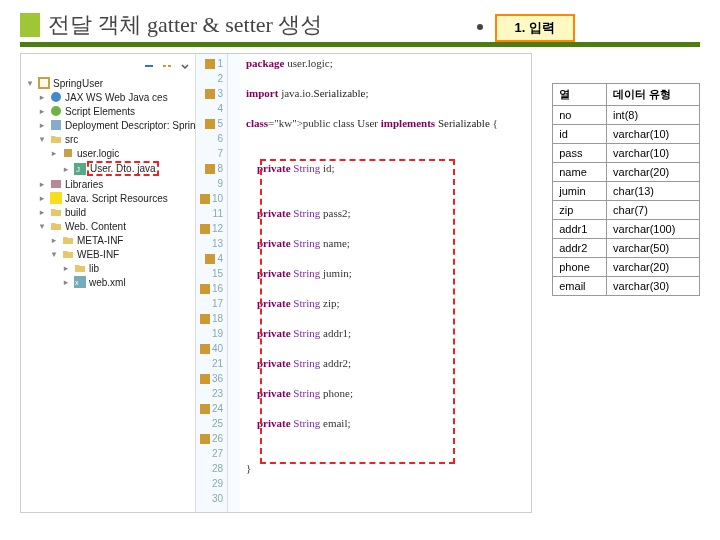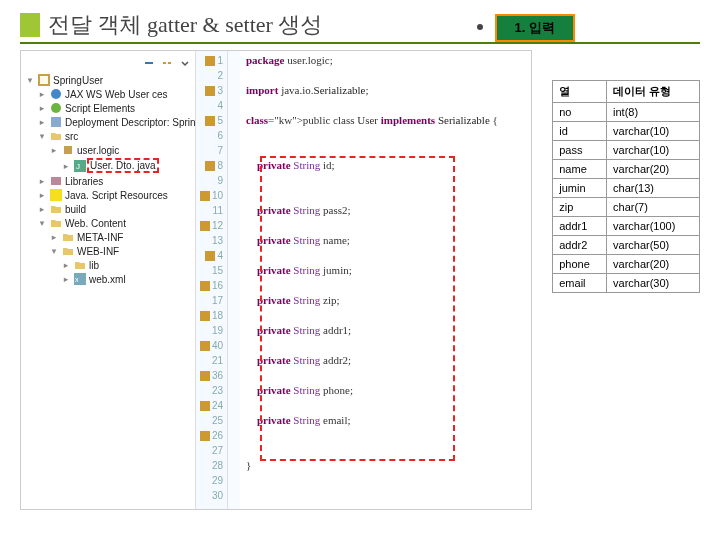--- a/index.html
+++ b/index.html
@@ -1,21 +1,21 @@
 <!DOCTYPE html>
 <html><head>
 <meta charset="utf-8">
 <style>
 * { margin: 0; padding: 0; box-sizing: border-box; }
 body { font-family: sans-serif; font-size: 11px; width: 720px; height: 540px; background: #fff; position: relative; }
 .slide { width: 100%; height: 100%; padding: 10px 20px; }
-.title-bar { display: flex; align-items: center; border-bottom: 2px solid #4d7c0f; padding-bottom: 2px; margin-bottom: 6px; position: relative; }
+.title-bar { display: flex; align-items: center; border-bottom: 5px solid #4d7c0f; padding-bottom: 2px; margin-bottom: 6px; position: relative; }
 .title-accent { width: 20px; height: 24px; background: #9ec635; margin-right: 8px; }
 .title-text { font-size: 22px; color: #444; font-family: serif; }
-.badge { position: absolute; right: 125px; top: 4px; border: 2px solid #f80; background: #15803d; padding: 3px 18px; font-size: 13px; font-weight: 700; color: #000; }
+.badge { position: absolute; right: 125px; top: 4px; border: 2px solid #f80; background: #fef9c3; padding: 3px 18px; font-size: 13px; font-weight: 700; color: #000; }
 .badge::before { content: ""; position: absolute; left: -20px; top: 8px; width: 6px; height: 6px; border-radius: 50%; background: #444; }
 .content { display: flex; gap: 20px; }
 .ide-area { display: flex; border: 1px solid #ccc; width: 520px; height: 460px; background: #fff; overflow: hidden; }
 .project-tree { width: 175px; border-right: 1px solid #ddd; padding: 4px; background: #fff; font-size: 10px; }
 .toolbar-icons { padding: 2px 0 4px 0; display: flex; gap: 6px; justify-content: flex-end; }
 .tiny-icon { width: 12px; height: 12px; display: inline-block; }
 .tree-item { display: flex; align-items: center; gap: 3px; padding: 1px 0; white-space: nowrap; color: #222; }
 .tree-item.indent1 { margin-left: 12px; }
 .tree-item.indent2 { margin-left: 24px; }
 .tree-item.indent3 { margin-left: 36px; }
@@ -68,21 +68,21 @@
                 <rect x="2" y="2" width="8" height="8" fill="#fffbe8"></rect>
               </svg></span>
           <span>SpringUser</span>
         </div>
         <div id="tree-body">
             <div class="tree-item indent1">
               <span class="expand">▸</span>
               <span class="tree-icon"><svg viewBox="0 0 12 12">
                   <circle cx="6" cy="6" r="5" fill="#48c"></circle>
                 </svg></span>
-              <span>JAX WS Web User ces</span>
+              <span>JAX WS Web Java ces</span>
             </div>
             <div class="tree-item indent1">
               <span class="expand">▸</span>
               <span class="tree-icon"><svg viewBox="0 0 12 12">
                   <circle cx="6" cy="6" r="5" fill="#6db33f"></circle>
                 </svg></span>
               <span>Script Elements</span>
             </div>
             <div class="tree-item indent1">
               <span class="expand">▸</span>

